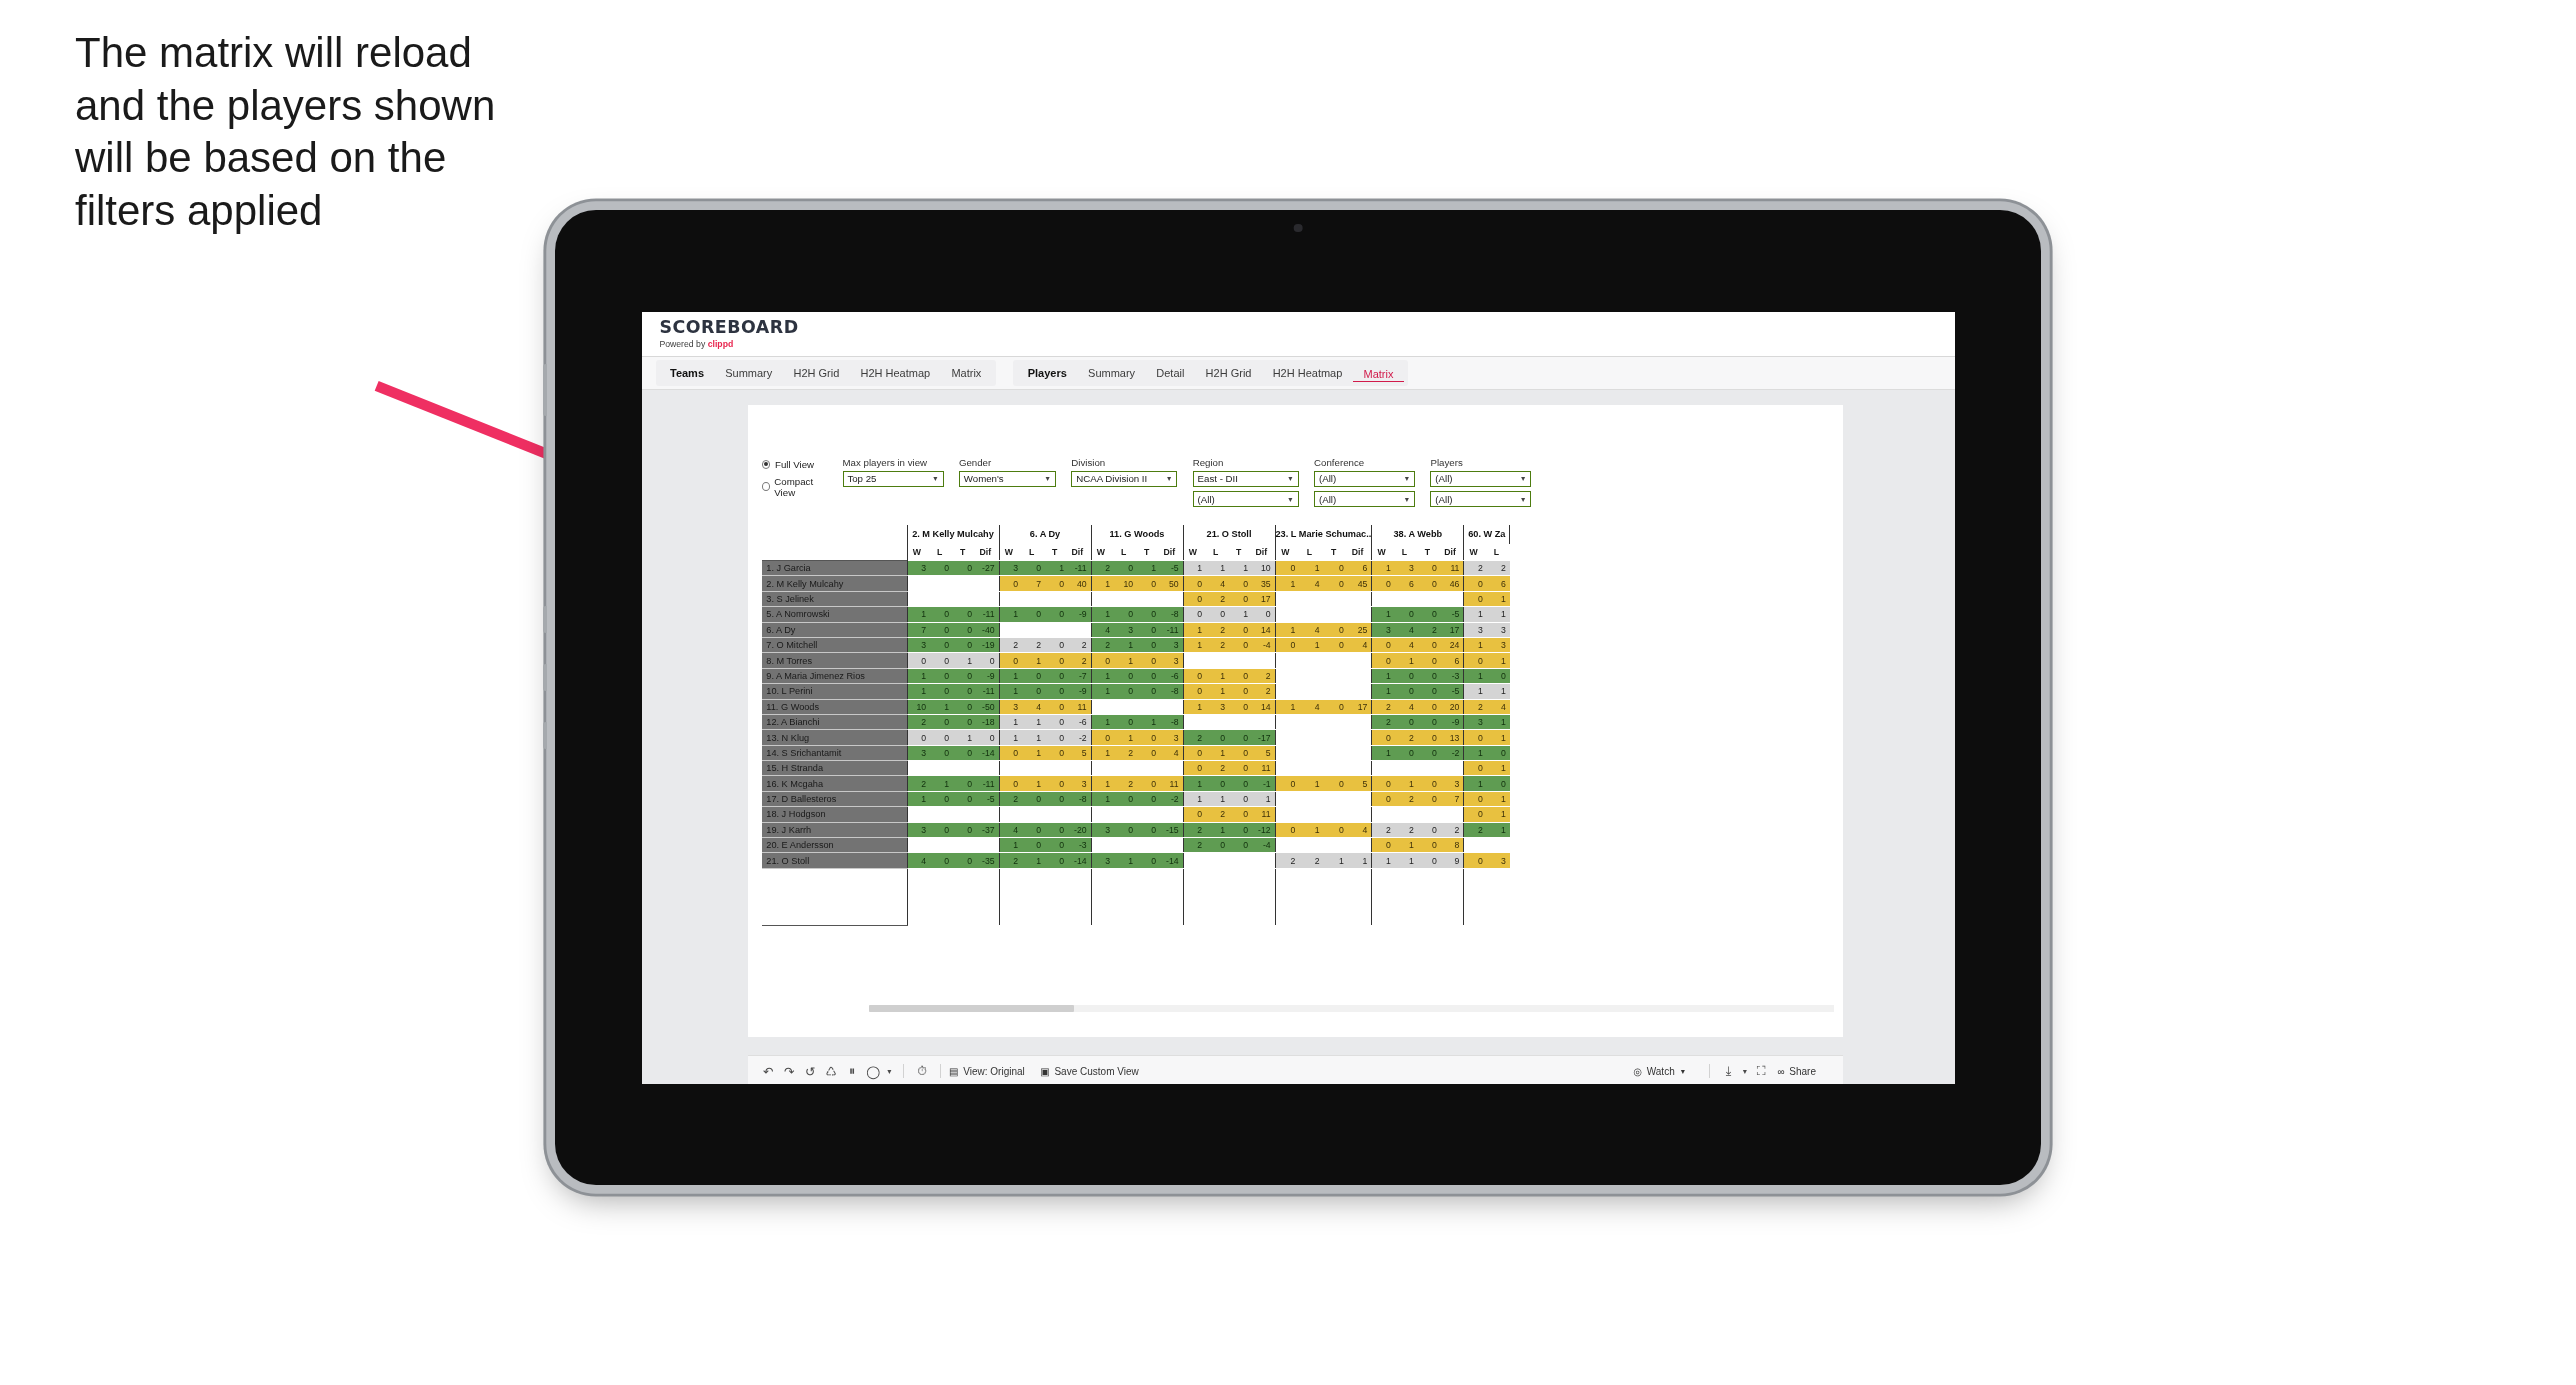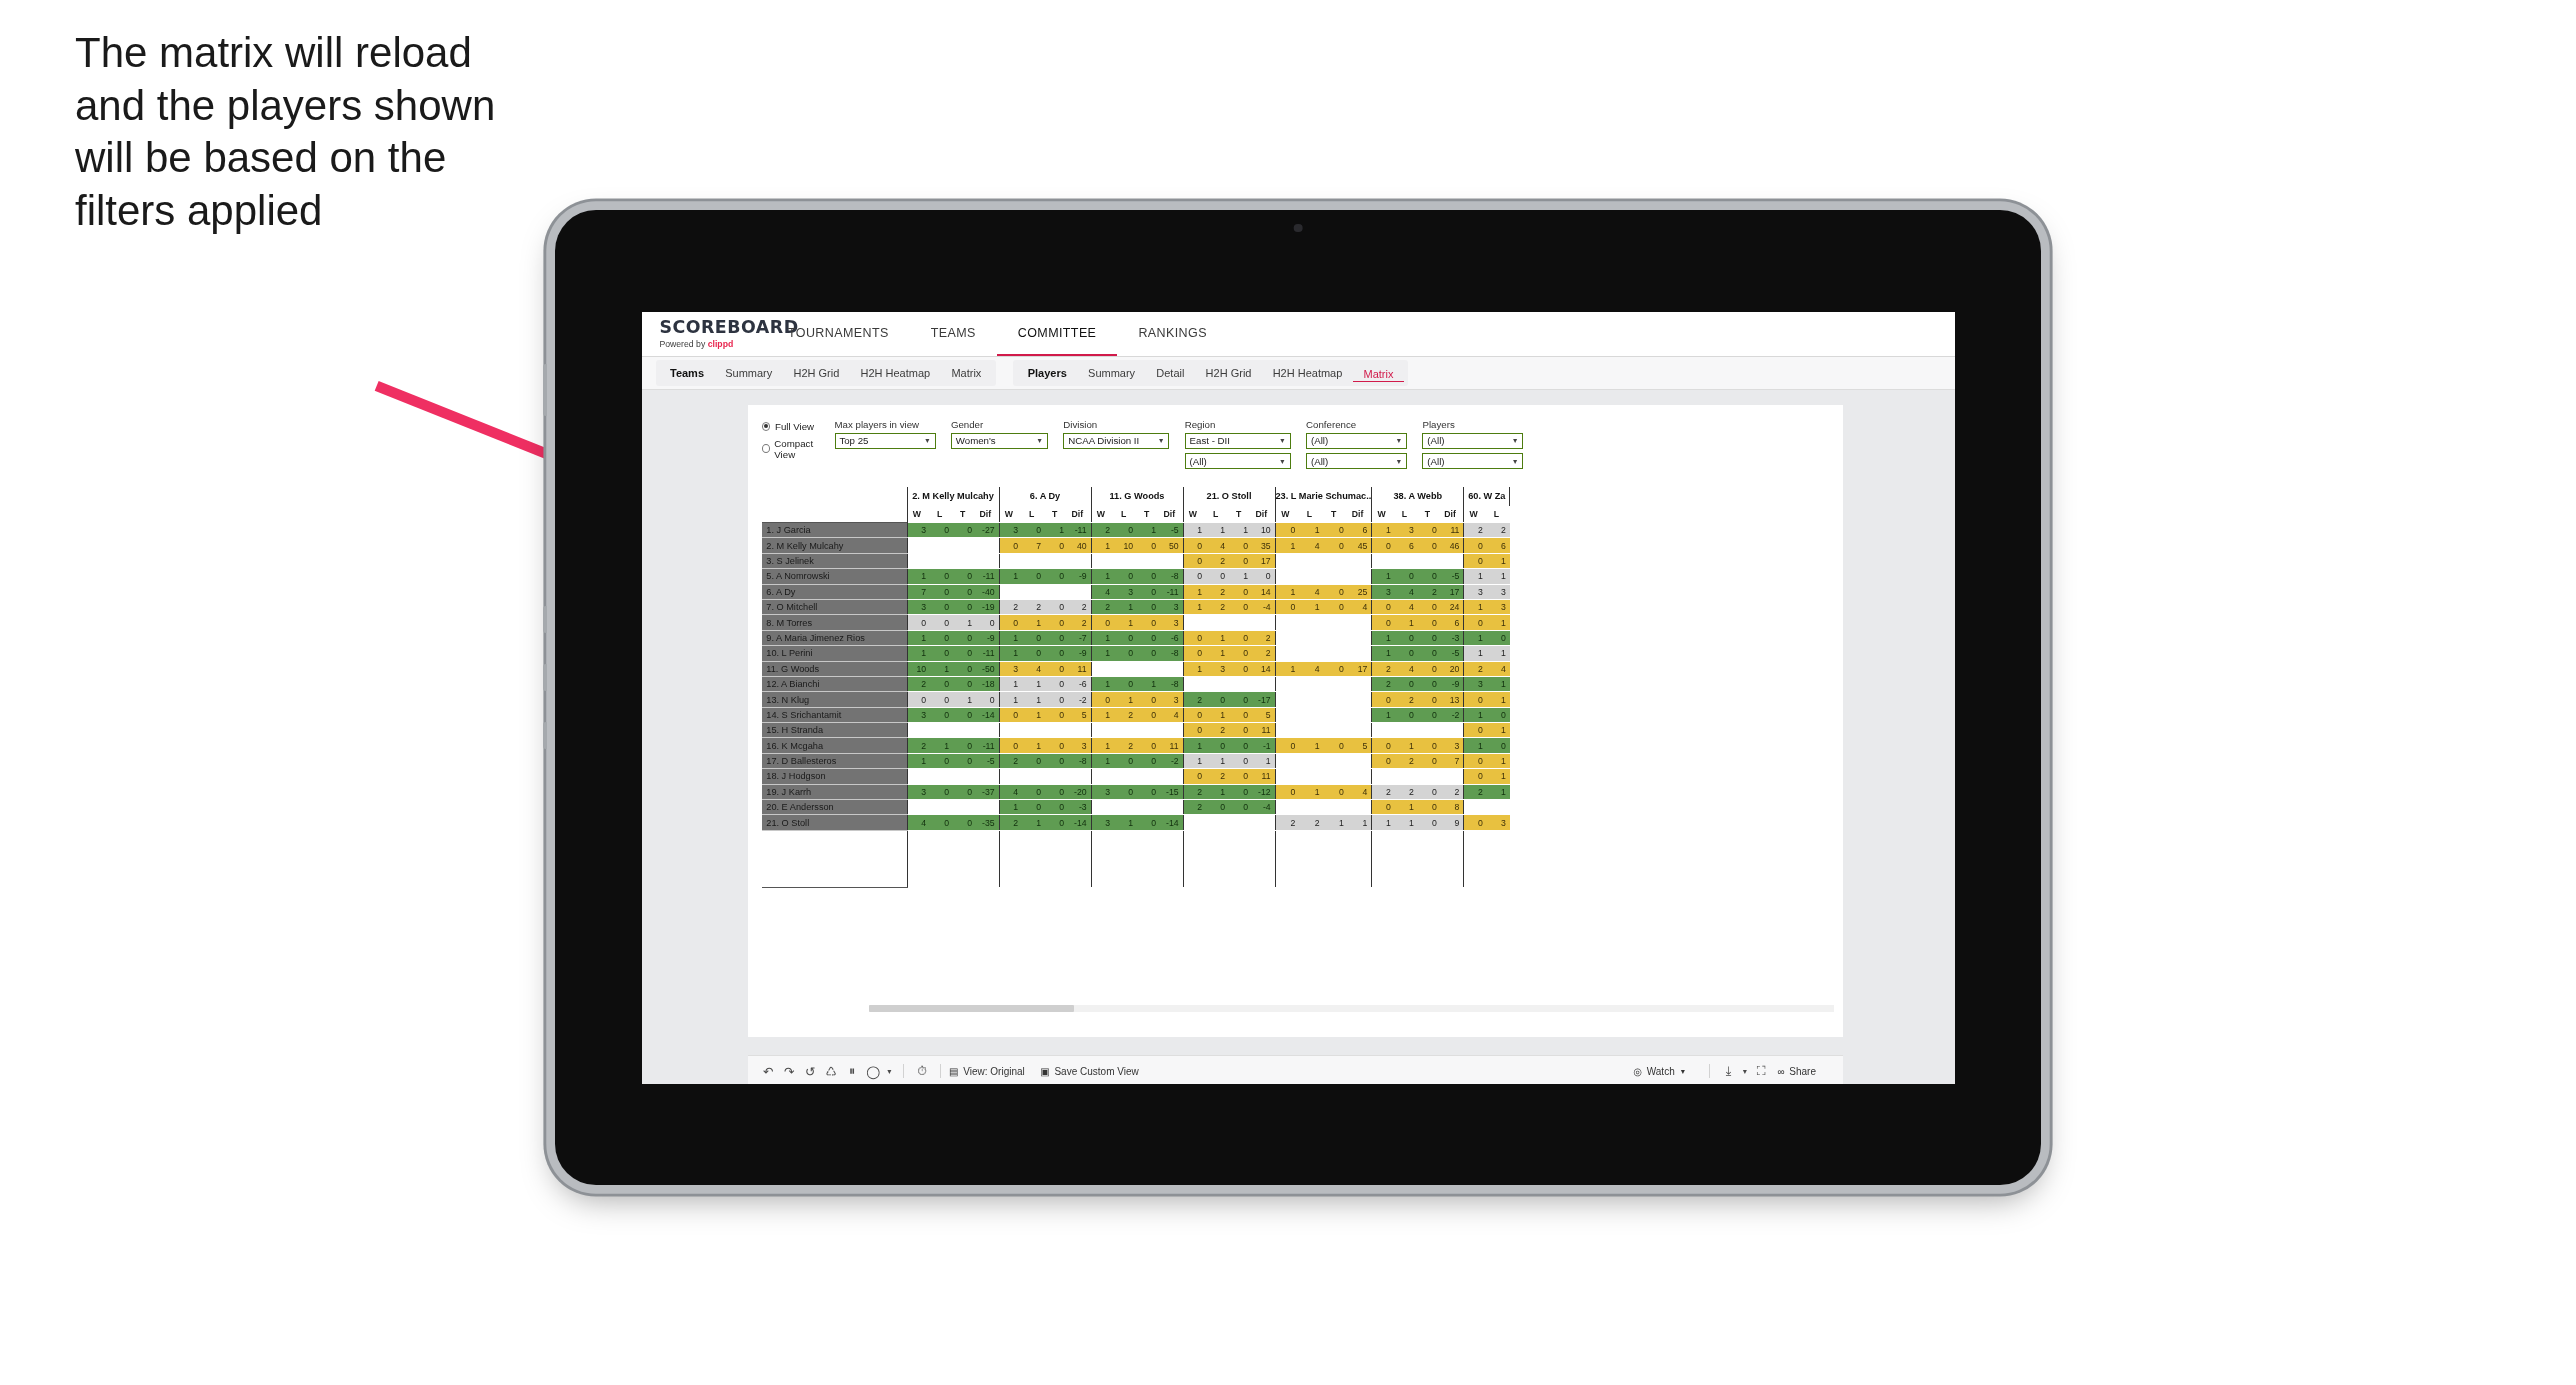--- a/index.html
+++ b/index.html
@@ -58,21 +58,21 @@
   .sub-item.active{color:#d11a4a;border-bottom:1.9px solid #d11a4a;padding-bottom:1.9px;}
   .subgap{width:17.4px;}
 
   
   #viz{position:relative;height:696px;background:#e9eaec;}
   #sheet{
     position:absolute;left:106px;top:15.4px;width:1095px;height:632px;background:#ffffff;
   }
 
   
-  #filters{display:flex;padding:13.5px 11.6px 7.7px 13.5px;gap:4px;}
+  #filters{display:flex;padding:13.5px 11.6px 7.7px 13.5px;gap:12px;margin-top:38px;}
   .f-col{margin-right:15.4px;}
   .f-label{font-size:9.7px;color:#333;margin-bottom:2.9px;white-space:nowrap;}
   .f-select{
     border:1px solid #4d7c0f;background:#fff;height:16.4px;font-size:9.7px;color:#222;
     display:flex;align-items:center;padding:0 3.9px;box-sizing:border-box;position:relative;
     margin-bottom:3.9px;
   }
   .f-select .caret{position:absolute;right:3.9px;font-size:6.8px;color:#444;}
   .f-select.w100{width:97px;}
   .f-select.w105{width:101px;}
@@ -151,26 +151,20 @@
   <div id="screen">
 
     <div id="topnav">
       <div id="logo-wrap">
         <div id="logo-main">SCOREBOARD</div>
         <div id="logo-sub">
           <span>Powered by</span>
           <span class="brand">clippd</span>
         </div>
       </div>
-      <div id="topnav-items" style="display:flex;">
-          <div class="topnav-item">TOURNAMENTS</div>
-          <div class="topnav-item">TEAMS</div>
-          <div class="topnav-item active">COMMITTEE</div>
-          <div class="topnav-item">RANKINGS</div>
-        </div>
     </div>
 
     <div id="subnav">
       <div class="subgroup" id="subnav-teams">
           <div class="sub-item bold">Teams</div>
           <div class="sub-item">Summary</div>
           <div class="sub-item">H2H Grid</div>
           <div class="sub-item">H2H Heatmap</div>
           <div class="sub-item">Matrix</div>
         </div>

